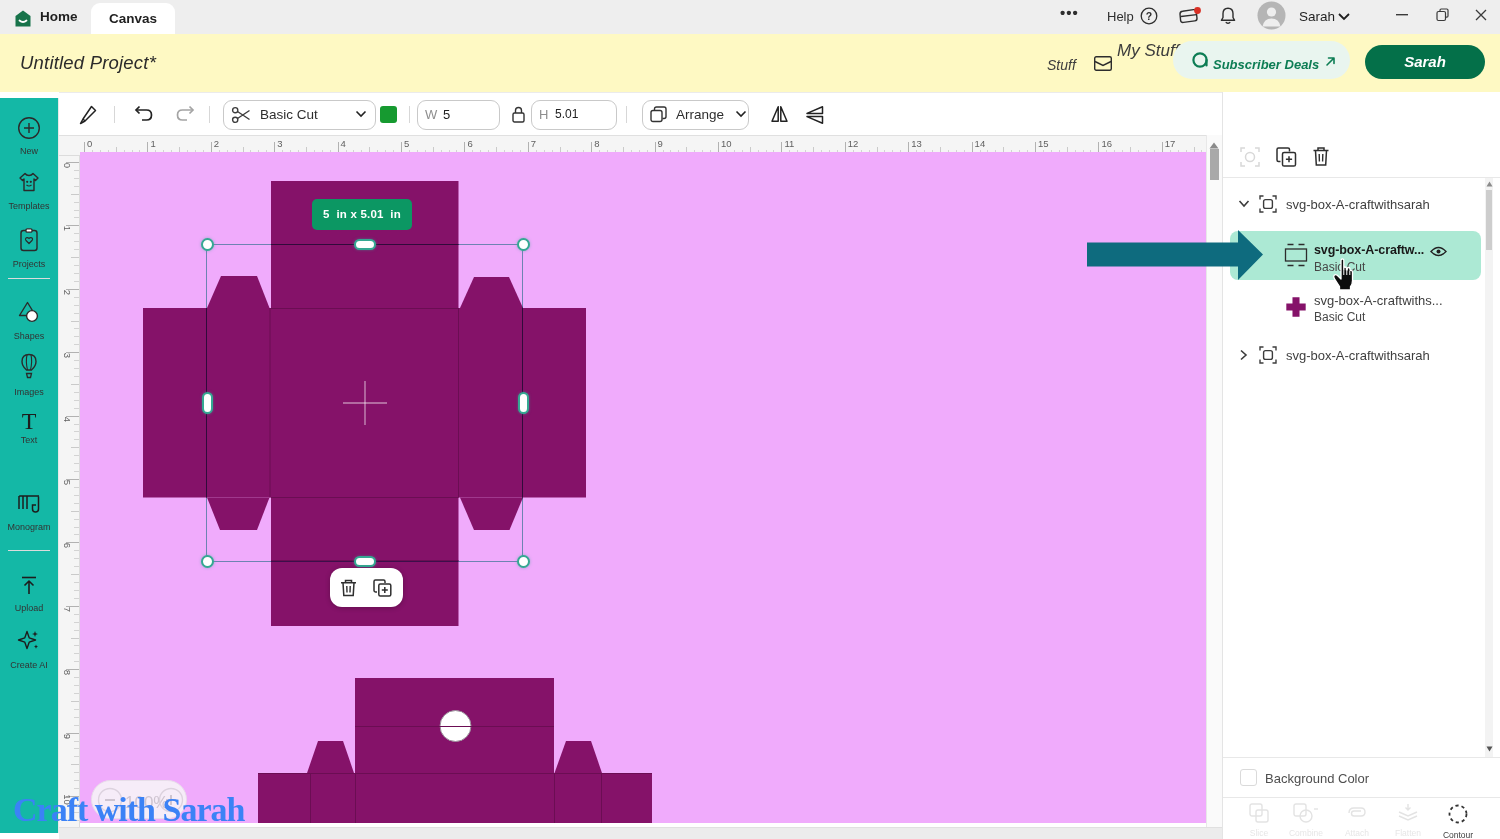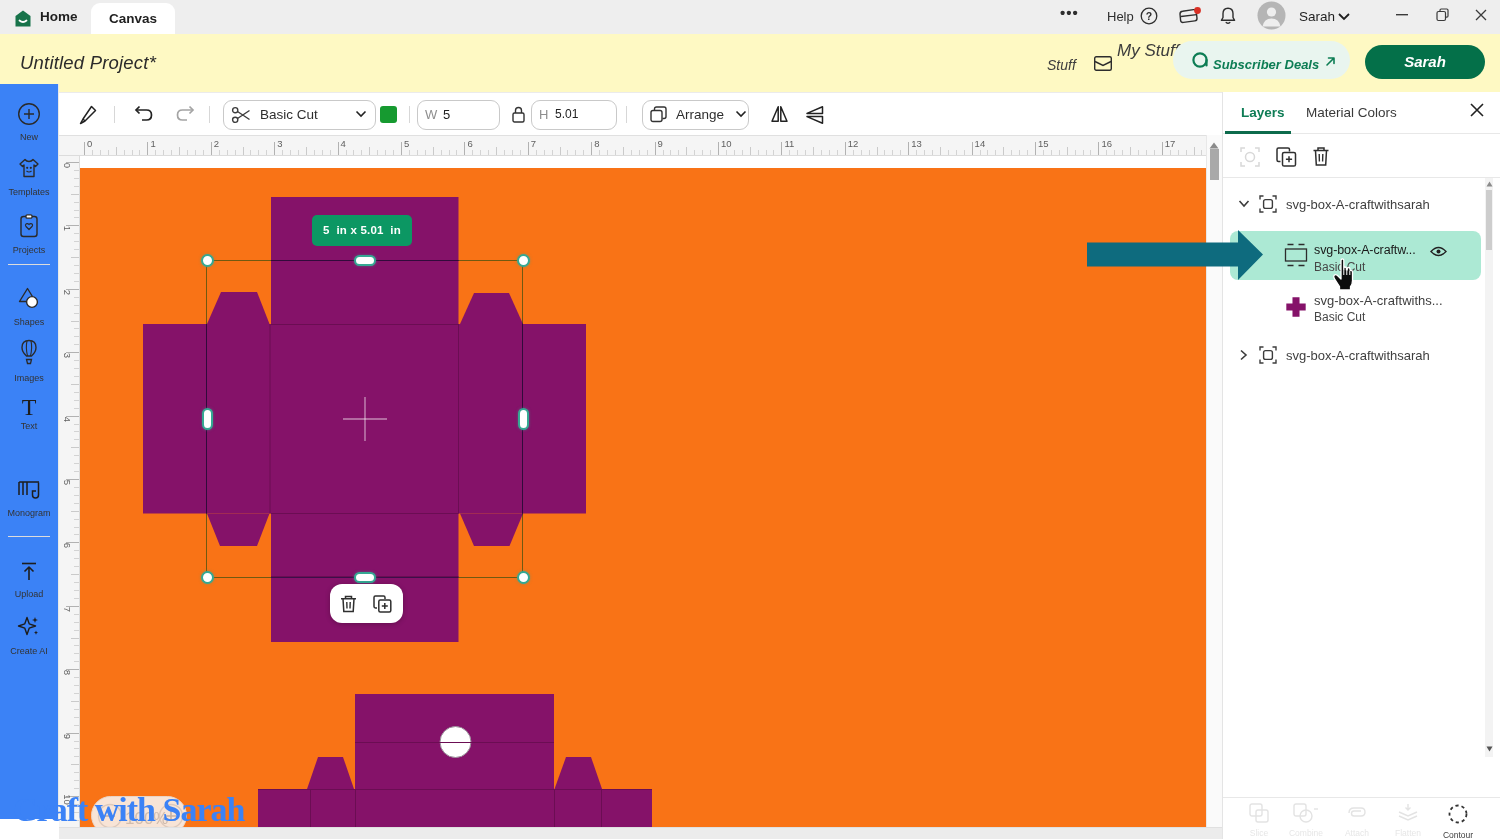--- a/index.html
+++ b/index.html
@@ -15,21 +15,21 @@
   
   #header { position:absolute; left:0; top:34px; width:1500px; height:58px; background:#fef9c3;font-style:italic; }
   #title { position:absolute; left:20px; top:18px; font-size:18.5px; font-weight:500; color:#2b2b2b; letter-spacing:.2px; }
 
   
   #toolbar { position:absolute; left:59px; top:92px; width:1163px; height:43px; background:#fff; border-top:1px solid #ebebeb; }
   .tsep { position:absolute; top:13px; width:1px; height:17px; background:#d7d7d7; }
   .tbox { position:absolute; top:7px; height:30px; border:1.4px solid #c9c9c9; border-radius:9px; background:#fff; }
 
   
-  #sidebar { position:absolute; left:0; top:84px; width:59px; height:735px; background:#3b82f6; border-right:1px solid #e8e8e8; }
+  #sidebar { position:absolute; left:0; top:98px; width:59px; height:735px; background:#14b8a6; border-right:1px solid #e8e8e8; }
   .sb-item { position:absolute; left:0; width:58px; text-align:center; color:#2c2c2c; }
   .sb-item .lbl { font-size:9px; color:#333; display:block; margin-top:2px; }
   .sb-div { position:absolute; left:8px; width:42px; height:1px; background:#dcdcdc; }
 
   
   #corner { position:absolute; left:59px; top:135px; width:21px; height:21px; background:#f5f5f5; border-top:1px solid #e0e0e0; border-bottom:1px solid #dcdcdc; }
   #hruler { position:absolute; left:80px; top:135px; width:1126px; height:21px; background-color:#f5f5f5; border-top:1px solid #e0e0e0; border-bottom:1px solid #dcdcdc;
     background-image:
       repeating-linear-gradient(90deg, #b2b2b2 0 1px, transparent 1px 63.4px),
       repeating-linear-gradient(90deg, #cacaca 0 1px, transparent 1px 31.7px),
@@ -42,21 +42,21 @@
     background-image:
       repeating-linear-gradient(180deg, #b2b2b2 0 1px, transparent 1px 63.4px),
       repeating-linear-gradient(180deg, #cacaca 0 1px, transparent 1px 31.7px),
       repeating-linear-gradient(180deg, #d3d3d3 0 1px, transparent 1px 7.925px);
     background-size:13px 100%, 8px 100%, 5px 100%;
     background-position:100% 5.5px, 100% 5.5px, 100% 5.5px;
     background-repeat:no-repeat,no-repeat,no-repeat; }
   .vnum { position:absolute; left:2px; font-size:9.5px; color:#606060; transform:rotate(90deg); transform-origin:center; width:12px; text-align:center; }
 
   
-  #canvas { position:absolute; left:80px; top:168px; width:1126px; height:671px; background:#f97316; overflow:hidden; }
+  #canvas { position:absolute; left:80px; top:152px; width:1126px; height:671px; background:#f0abfc; overflow:hidden; }
 
   
   .selbox { position:absolute; left:126px; top:91.5px; width:317px; height:318px; border:1.2px solid #74c4b4; mix-blend-mode:multiply; }
   .hdl { position:absolute; background:#fff; border:2.2px solid #35a893; box-shadow:0 0 3px rgba(53,168,147,.5); }
   .hdl.circ { width:13px; height:13px; border-radius:50%; }
   .hdl.pillh { width:22px; height:11px; border-radius:6px; }
   .hdl.pillv { width:11px; height:22px; border-radius:6px; }
 
   #tooltip { position:absolute; left:232px; top:47px; width:100px; height:31px; background:#0c9763; border-radius:5px; color:#fff; font-weight:bold; font-size:11.5px; text-align:center; line-height:31px; letter-spacing:.2px; }
 
@@ -395,28 +395,20 @@
   </div>
 </div>
 <div id="logo">Craft with Sarah</div>
 
 <div id="vsb-canvas">
     <div id="vsb-thumb"></div>
   </div>
 <div id="hsb"></div>
 
 <div id="rpanel">
-  <div id="rtabs">
-    <span id="layers-tab">Layers</span>
-    <span id="mat-tab">Material Colors</span>
-    <div id="layers-underline"></div>
-    <svg id="rclose" width="14" height="14" viewBox="0 0 14 14">
-        <path d="M1 1 L13 13 M13 1 L1 13" stroke="#222" stroke-width="1.6"></path>
-      </svg>
-  </div>
 
   <svg style="position:absolute;left:17px;top:55px" width="20" height="20" viewBox="0 0 20 20">
     <g stroke="#d8d8d8" fill="none" stroke-width="1.5">
       <path d="M1 5 L1 1 L5 1 M15 1 L19 1 L19 5 M19 15 L19 19 L15 19 M5 19 L1 19 L1 15"></path>
       <circle cx="10" cy="10" r="4.5"></circle>
     </g>
   </svg>
   <svg style="position:absolute;left:53px;top:55px" width="21" height="20" viewBox="0 0 21 20">
     <path d="M4.5 14.5 L2.5 14.5 Q1 14.5 1 13 L1 2.5 Q1 1 2.5 1 L12 1 Q13.5 1 13.5 2.5 L13.5 4.5" fill="none" stroke="#2f2f2f" stroke-width="1.5"></path>
     <rect x="6.5" y="5.5" width="13" height="13.5" rx="1.6" fill="none" stroke="#2f2f2f" stroke-width="1.5"></rect>
@@ -439,21 +431,21 @@
   </svg>
   <span class="lrow-title" style="position:absolute;left:63px;top:105px">svg-box-A-craftwithsarah</span>
 
   <div id="selrow"></div>
   <svg style="position:absolute;left:60px;top:150px" width="26" height="26" viewBox="0 0 26 26">
     <g stroke="#2c2c2c" fill="none" stroke-width="1.3">
       <rect x="2.5" y="7" width="21" height="12"></rect>
       <path d="M4.5 2.5 L10.5 2.5 M15.5 2.5 L21.5 2.5 M4.5 23.5 L10.5 23.5 M15.5 23.5 L21.5 23.5"></path>
     </g>
   </svg>
-  <span style="position:absolute;left:91px;top:151px;font-size:12.5px;font-weight:normal;color:#191919;letter-spacing:-.1px">svg-box-A-craftw...</span>
+  <span style="position:absolute;left:91px;top:151px;font-size:12.5px;font-weight:bold;color:#191919;letter-spacing:-.1px">svg-box-A-craftw...</span>
   <span style="position:absolute;left:91px;top:168px;font-size:12px;color:#464646">Basic Cut</span>
   <svg style="position:absolute;left:207px;top:153px" width="17" height="13" viewBox="0 0 17 13">
     <path d="M1 6.5 Q8.5 -1.5 16 6.5 Q8.5 14.5 1 6.5 Z" fill="none" stroke="#222" stroke-width="1.4"></path>
     <circle cx="8.5" cy="6.5" r="2" fill="#222"></circle>
   </svg>
 
   <svg style="position:absolute;left:62px;top:204px" width="22" height="22" viewBox="0 0 25 25">
     <path d="M8.5 1.5 L16.5 1.5 L16.5 8.5 L23.5 8.5 L23.5 16.5 L16.5 16.5 L16.5 23.5 L8.5 23.5 L8.5 16.5 L1.5 16.5 L1.5 8.5 L8.5 8.5 Z" fill="#851269"></path>
   </svg>
   <span class="lrow-title" style="position:absolute;left:91px;top:201px">svg-box-A-craftwiths...</span>
@@ -463,20 +455,24 @@
       <path d="M2 1.5 L7 6 L2 10.5" fill="none" stroke="#3c3c3c" stroke-width="1.6"></path>
     </svg>
   <svg style="position:absolute;left:36px;top:254px" width="18" height="18" viewBox="0 0 18 18">
     <g stroke="#3c3c3c" fill="none" stroke-width="1.4">
       <path d="M1 4.5 L1 1 L4.5 1 M13.5 1 L17 1 L17 4.5 M17 13.5 L17 17 L13.5 17 M4.5 17 L1 17 L1 13.5"></path>
       <rect x="4.6" y="4.6" width="8.8" height="8.8" rx="2"></rect>
     </g>
   </svg>
   <span class="lrow-title" style="position:absolute;left:63px;top:256px">svg-box-A-craftwithsarah</span>
 
+  <div id="bgcolor-row">
+    <div style="position:absolute;left:17px;top:11px;width:17px;height:17px;border:1.4px solid #dadada;border-radius:3px;background:#fff"></div>
+    <span style="position:absolute;left:42px;top:13px;font-size:13px;color:#4e4e4e">Background Color</span>
+  </div>
 
   <div id="btools">
     <div class="btool" style="left:13px">
       <svg width="20" height="20" viewBox="0 0 20 20">
           <g stroke="#e3e3e3" fill="none" stroke-width="1.4">
             <rect x="1" y="1" width="12" height="12" rx="2"></rect>
             <rect x="7" y="7" width="12" height="12" rx="2"></rect>
           </g>
         </svg>
       <span class="blbl" style="color:#e6e6e6">Slice</span>

